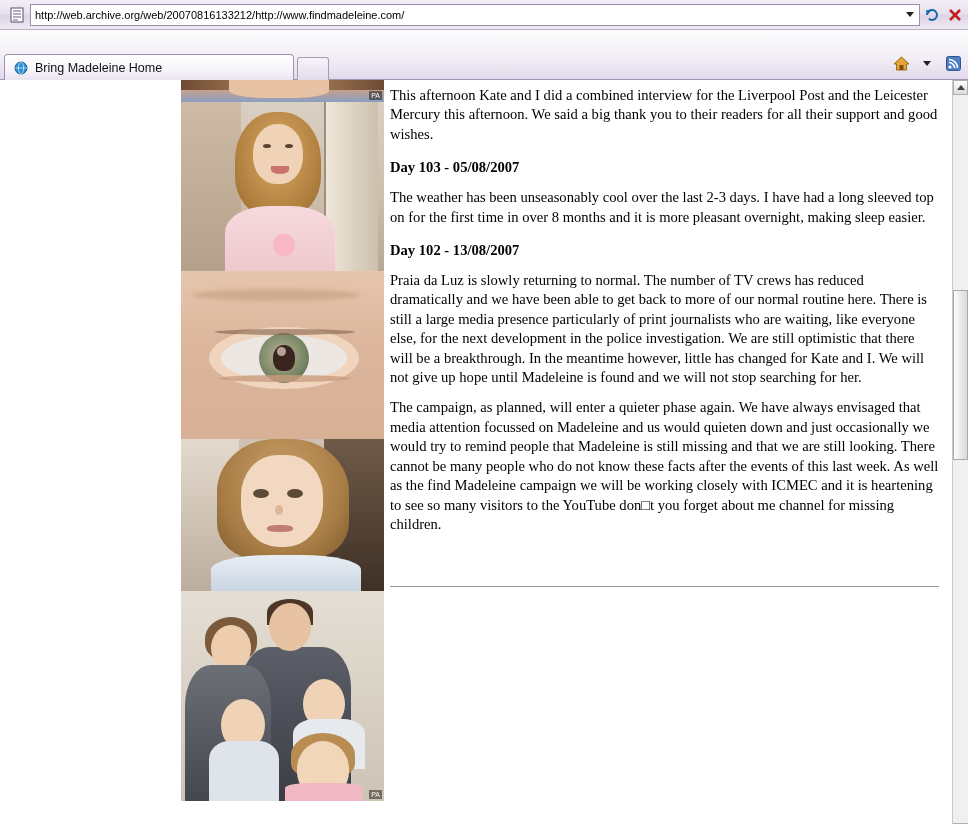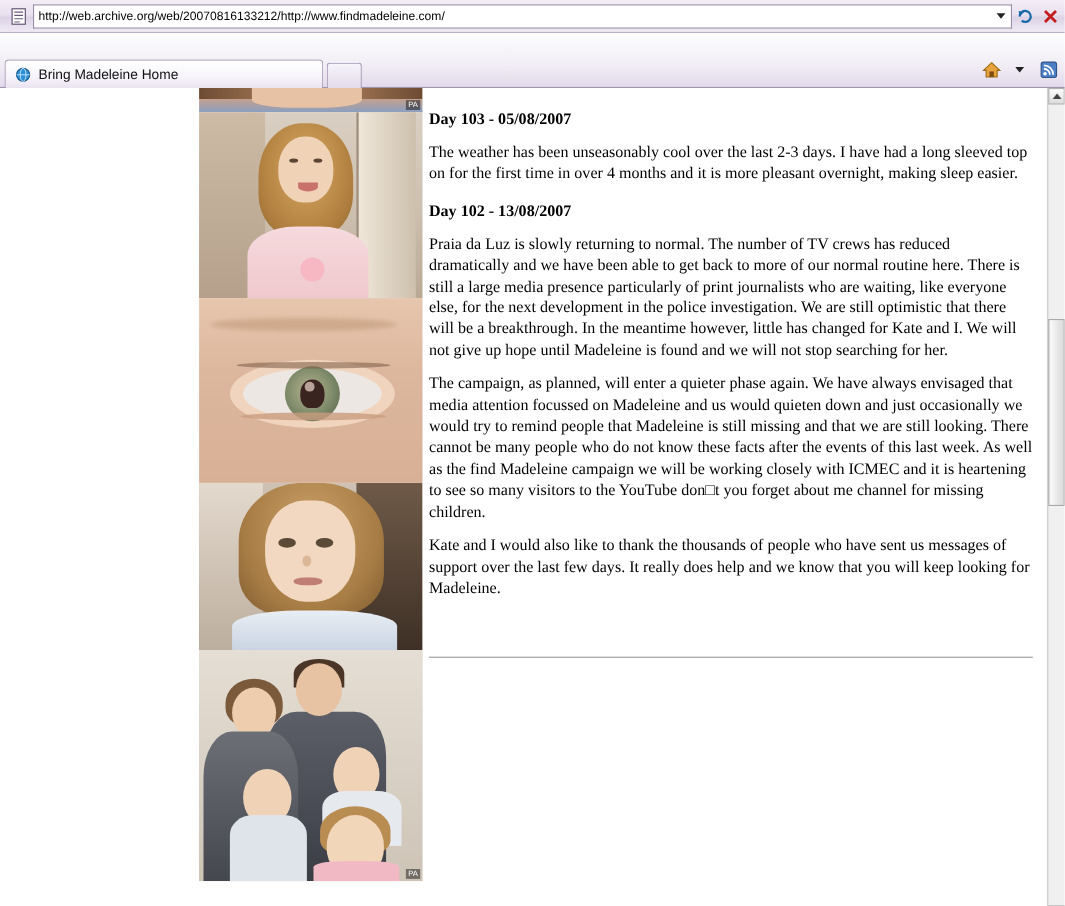--- a/index.html
+++ b/index.html
@@ -466,28 +466,28 @@
             <div class="p5-baby2-b"></div>
             <div class="p5-girl-hair"></div>
             <div class="p5-girl"></div>
             <div class="p5-girl-body"></div>
             <span class="caption-tag">PA</span>
           </div>
 
         </div>
 
         <div class="text-col">
+          <p>This afternoon Kate and I did a combined interview for the Liverpool Post and the Leicester Mercury this afternoon. We said a big thank you to their readers for all their support and good wishes.</p>
 
           <h3>Day 103 - 05/08/2007</h3>
-          <p>The weather has been unseasonably cool over the last 2-3 days. I have had a long sleeved top on for the first time in over 4 months and it is more pleasant overnight, making sleep easier.</p>
+          <p>The weather has been unseasonably cool over the last 2-3 days. I have had a long sleeved top on for the first time in over 8 months and it is more pleasant overnight, making sleep easier.</p>
 
           <h3>Day 102 - 13/08/2007</h3>
           <p>Praia da Luz is slowly returning to normal. The number of TV crews has reduced dramatically and we have been able to get back to more of our normal routine here. There is still a large media presence particularly of print journalists who are waiting, like everyone else, for the next development in the police investigation. We are still optimistic that there will be a breakthrough. In the meantime however, little has changed for Kate and I. We will not give up hope until Madeleine is found and we will not stop searching for her.</p>
           <p>The campaign, as planned, will enter a quieter phase again. We have always envisaged that media attention focussed on Madeleine and us would quieten down and just occasionally we would try to remind people that Madeleine is still missing and that we are still looking. There cannot be many people who do not know these facts after the events of this last week. As well as the find Madeleine campaign we will be working closely with ICMEC and it is heartening to see so many visitors to the YouTube don□t you forget about me channel for missing children.</p>
-          <p>Kate and I would also like to thank the thousands of people who have sent us messages of support over the last few days. It really does help and we know that you will keep looking for Madeleine.</p>
 
           <div class="divider"></div>
         </div>
 
       </div>
     </div>
 
     <div class="scrollbar">
       <div class="sb-btn sb-up">
         <div class="arrow-up"></div>

